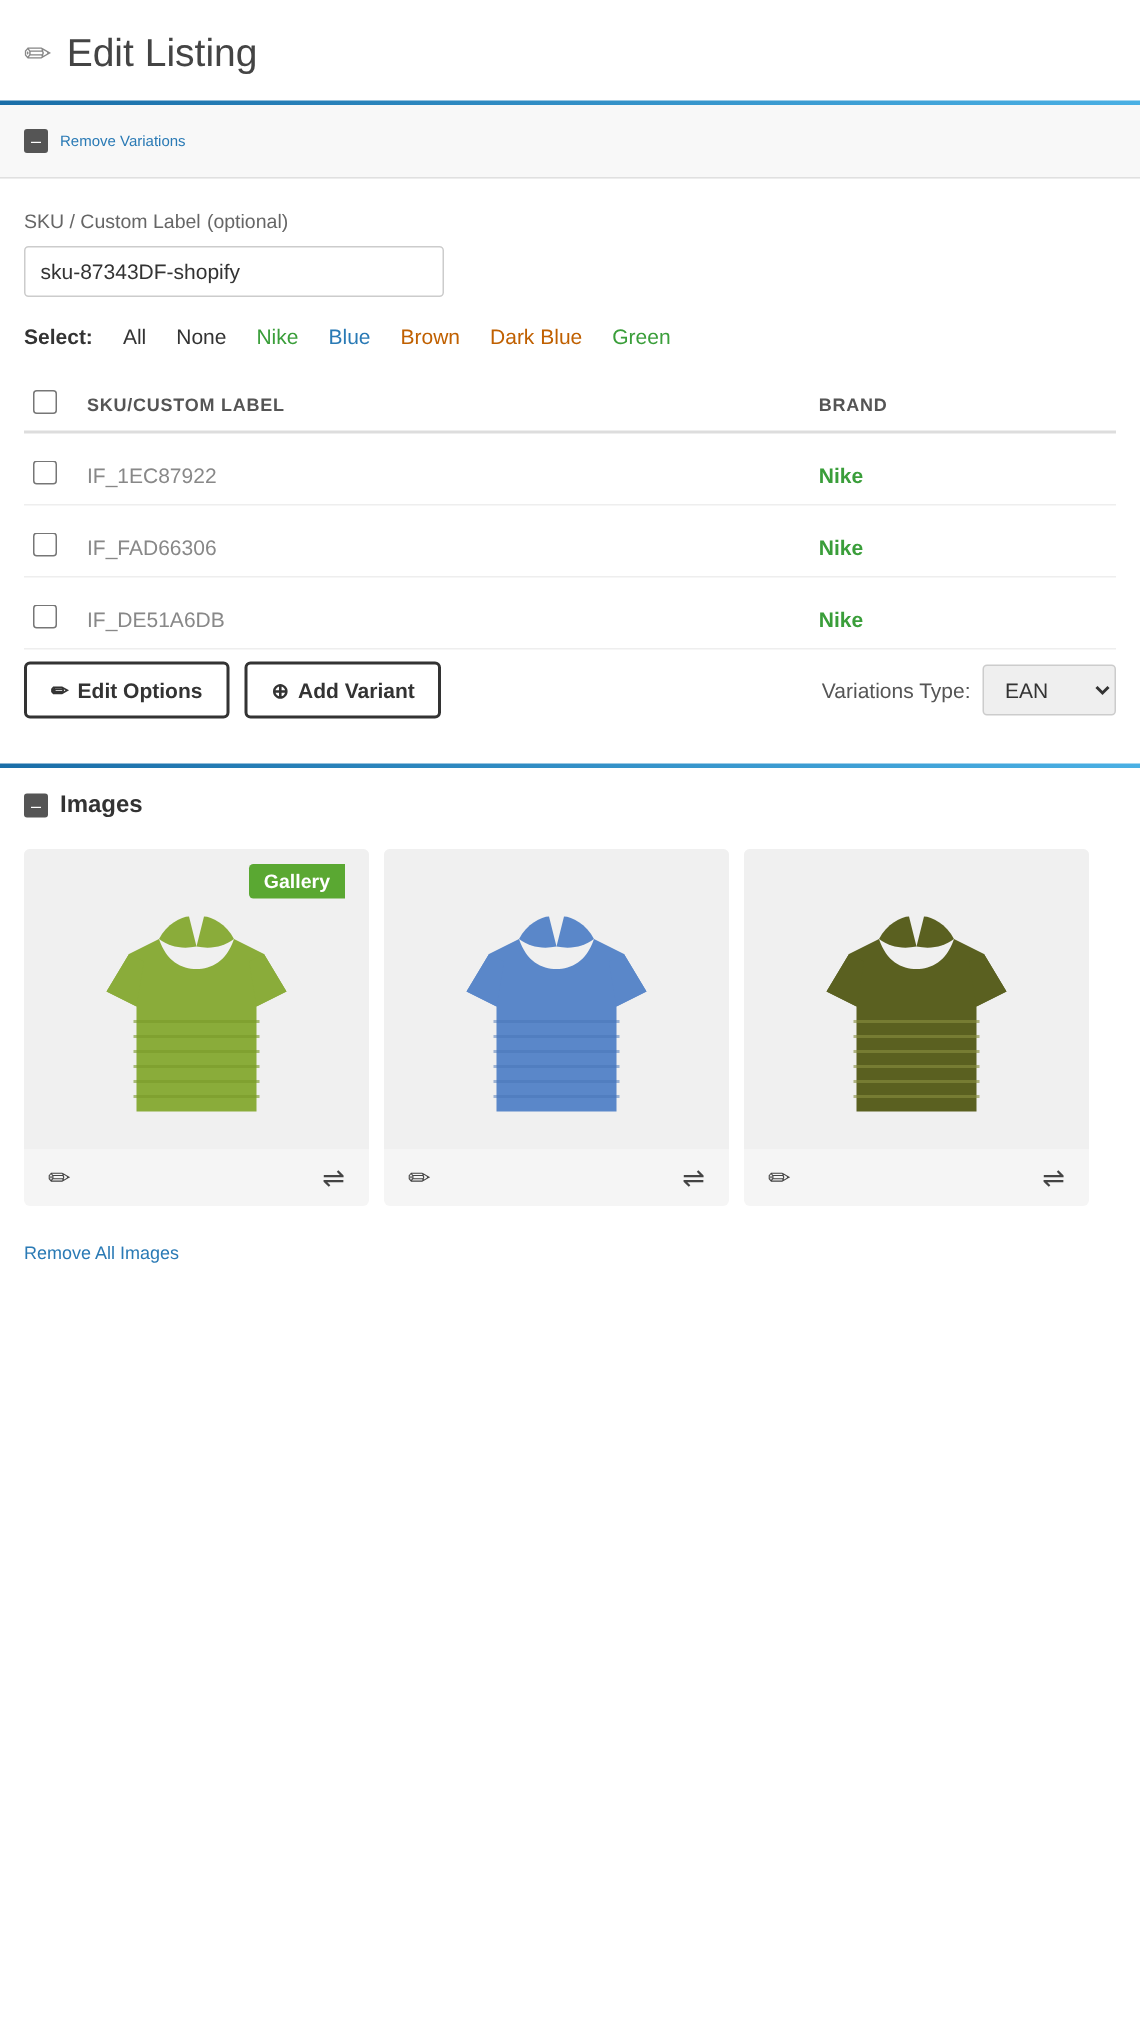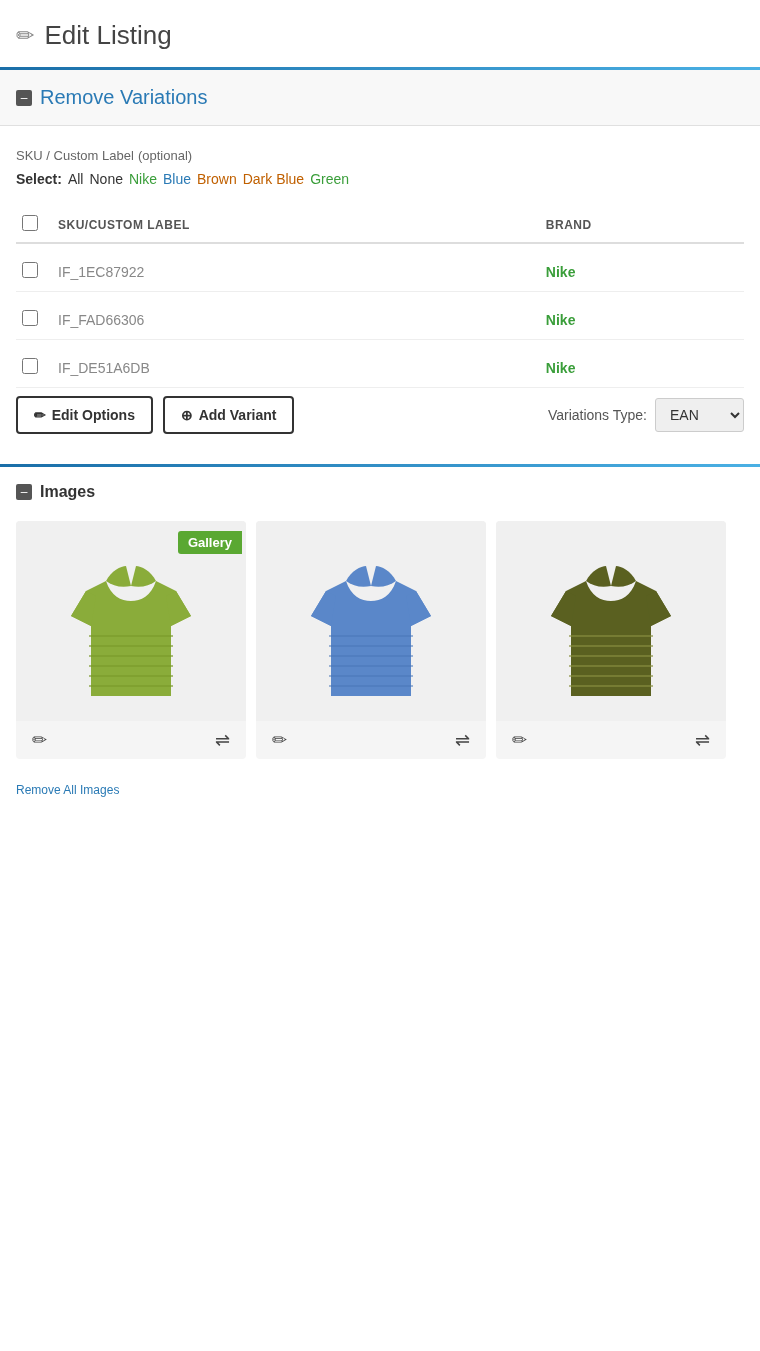--- a/index.html
+++ b/index.html
@@ -44,21 +44,21 @@
       border-bottom: 1px solid #e0e0e0;
     }
     .section-header .section-title {
       font-size: 15px;
       font-weight: 600;
       color: #333;
     }
     .section-header .remove-link {
       color: #2a7ab5;
       text-decoration: none;
-      font-size: 20px;
+      font-size: 10px;
       cursor: pointer;
     }
     .minus-box {
       display: inline-block;
       width: 16px;
       height: 16px;
       background: #555;
       color: white;
       font-size: 12px;
       text-align: center;
@@ -90,21 +90,21 @@
       border-radius: 3px;
       font-size: 14px;
       color: #333;
       margin-bottom: 18px;
     }
 
     
     .select-row {
       display: flex;
       align-items: flex-start;
-      gap: 6px;
+      gap: 20px;
       margin-bottom: 20px;
       flex-wrap: wrap;
     }
     .select-label {
       font-weight: 600;
       color: #333;
     }
     .select-option {
       color: #333;
       cursor: pointer;
@@ -225,21 +225,21 @@
       flex: 1;
       max-width: 230px;
       position: relative;
       background: #f5f5f5;
       border-radius: 4px;
       overflow: hidden;
     }
     .gallery-badge {
       position: absolute;
       top: 10px;
-      right: 4px;
+      right: 16px;
       background: #5aa832;
       color: white;
       font-size: 13px;
       font-weight: 600;
       padding: 4px 10px;
       border-radius: 3px 0 0 3px;
     }
 
     
     .shirt-placeholder {
@@ -292,20 +292,21 @@
   <span class="minus-box">–</span>
   <a class="remove-link">Remove Variations</a>
 </div>
 
 <div class="variations-section">
 
   
   <div class="sku-label">
     <span>SKU / Custom Label</span> <span>(optional)</span>
   </div>
+  <input class="sku-input" type="text" value="sku-87343DF-shopify" style="">
 
   
   <div class="select-row">
     <span class="select-label">Select:</span>
     <a class="select-option">All</a>
     <a class="select-option">None</a>
     <a class="select-option green">Nike</a>
     <a class="select-option blue-opt">Blue</a>
     <a class="select-option brown">Brown</a>
     <a class="select-option dark-blue">Dark Blue</a>

